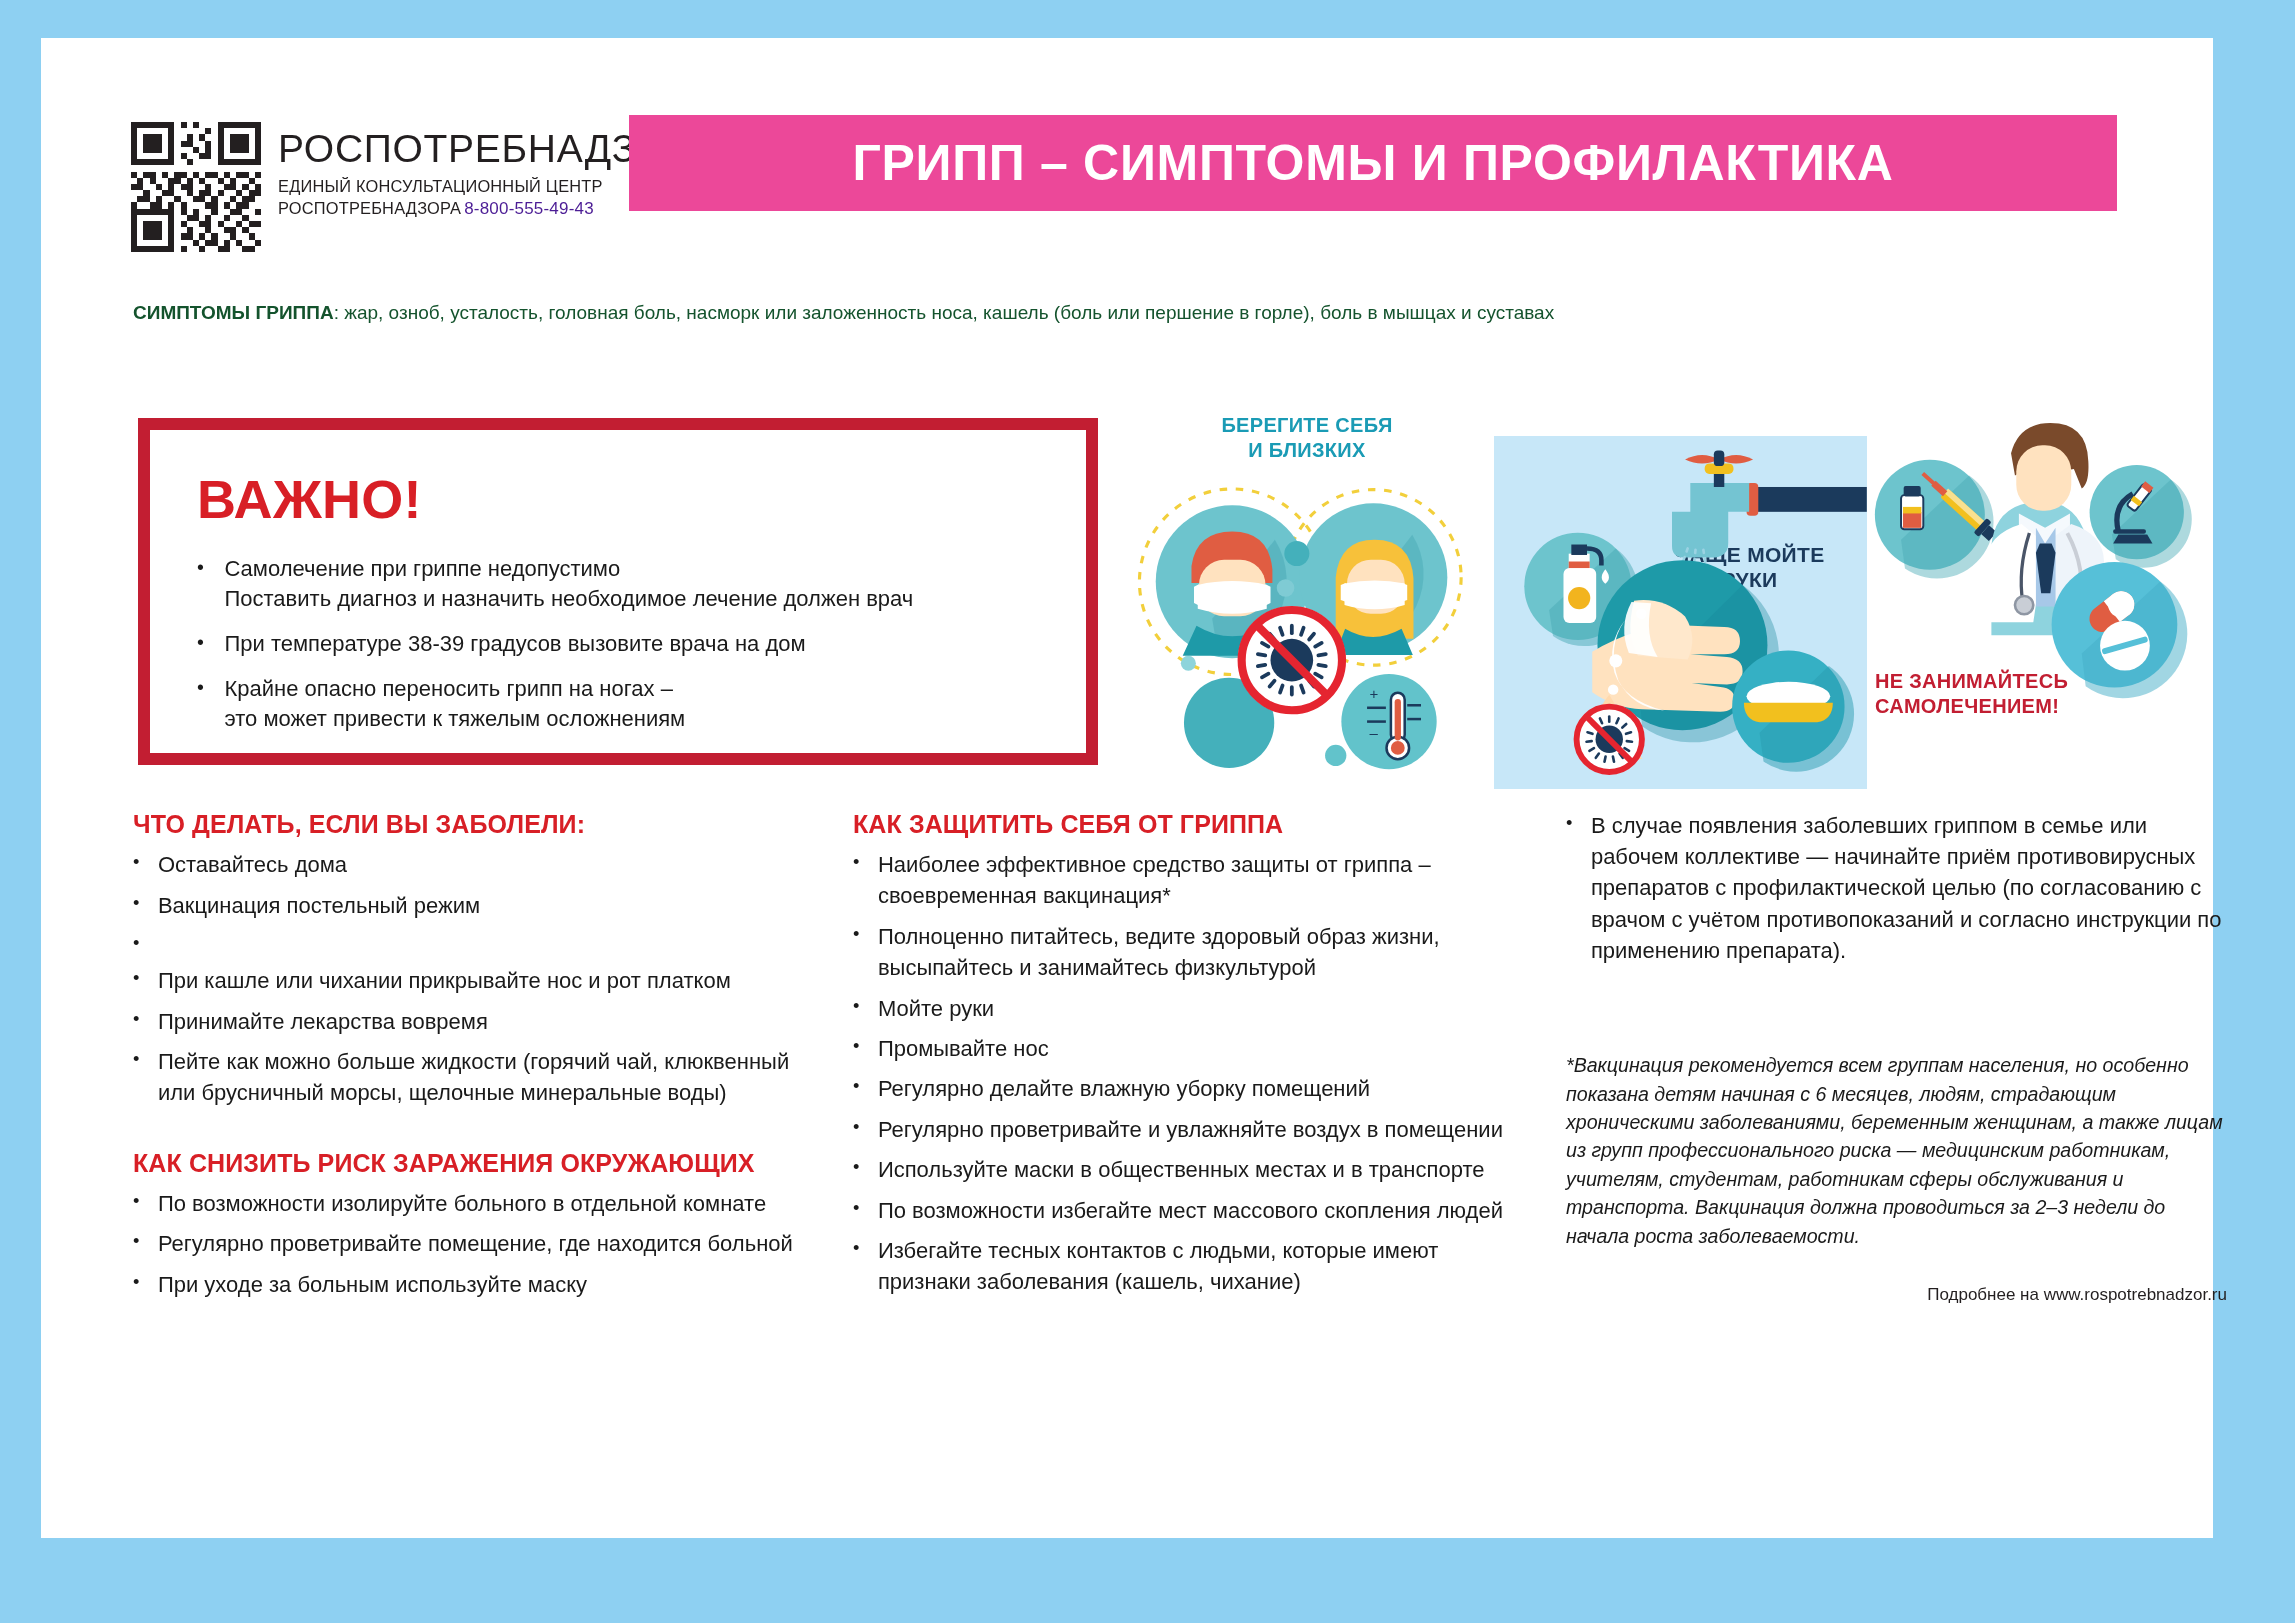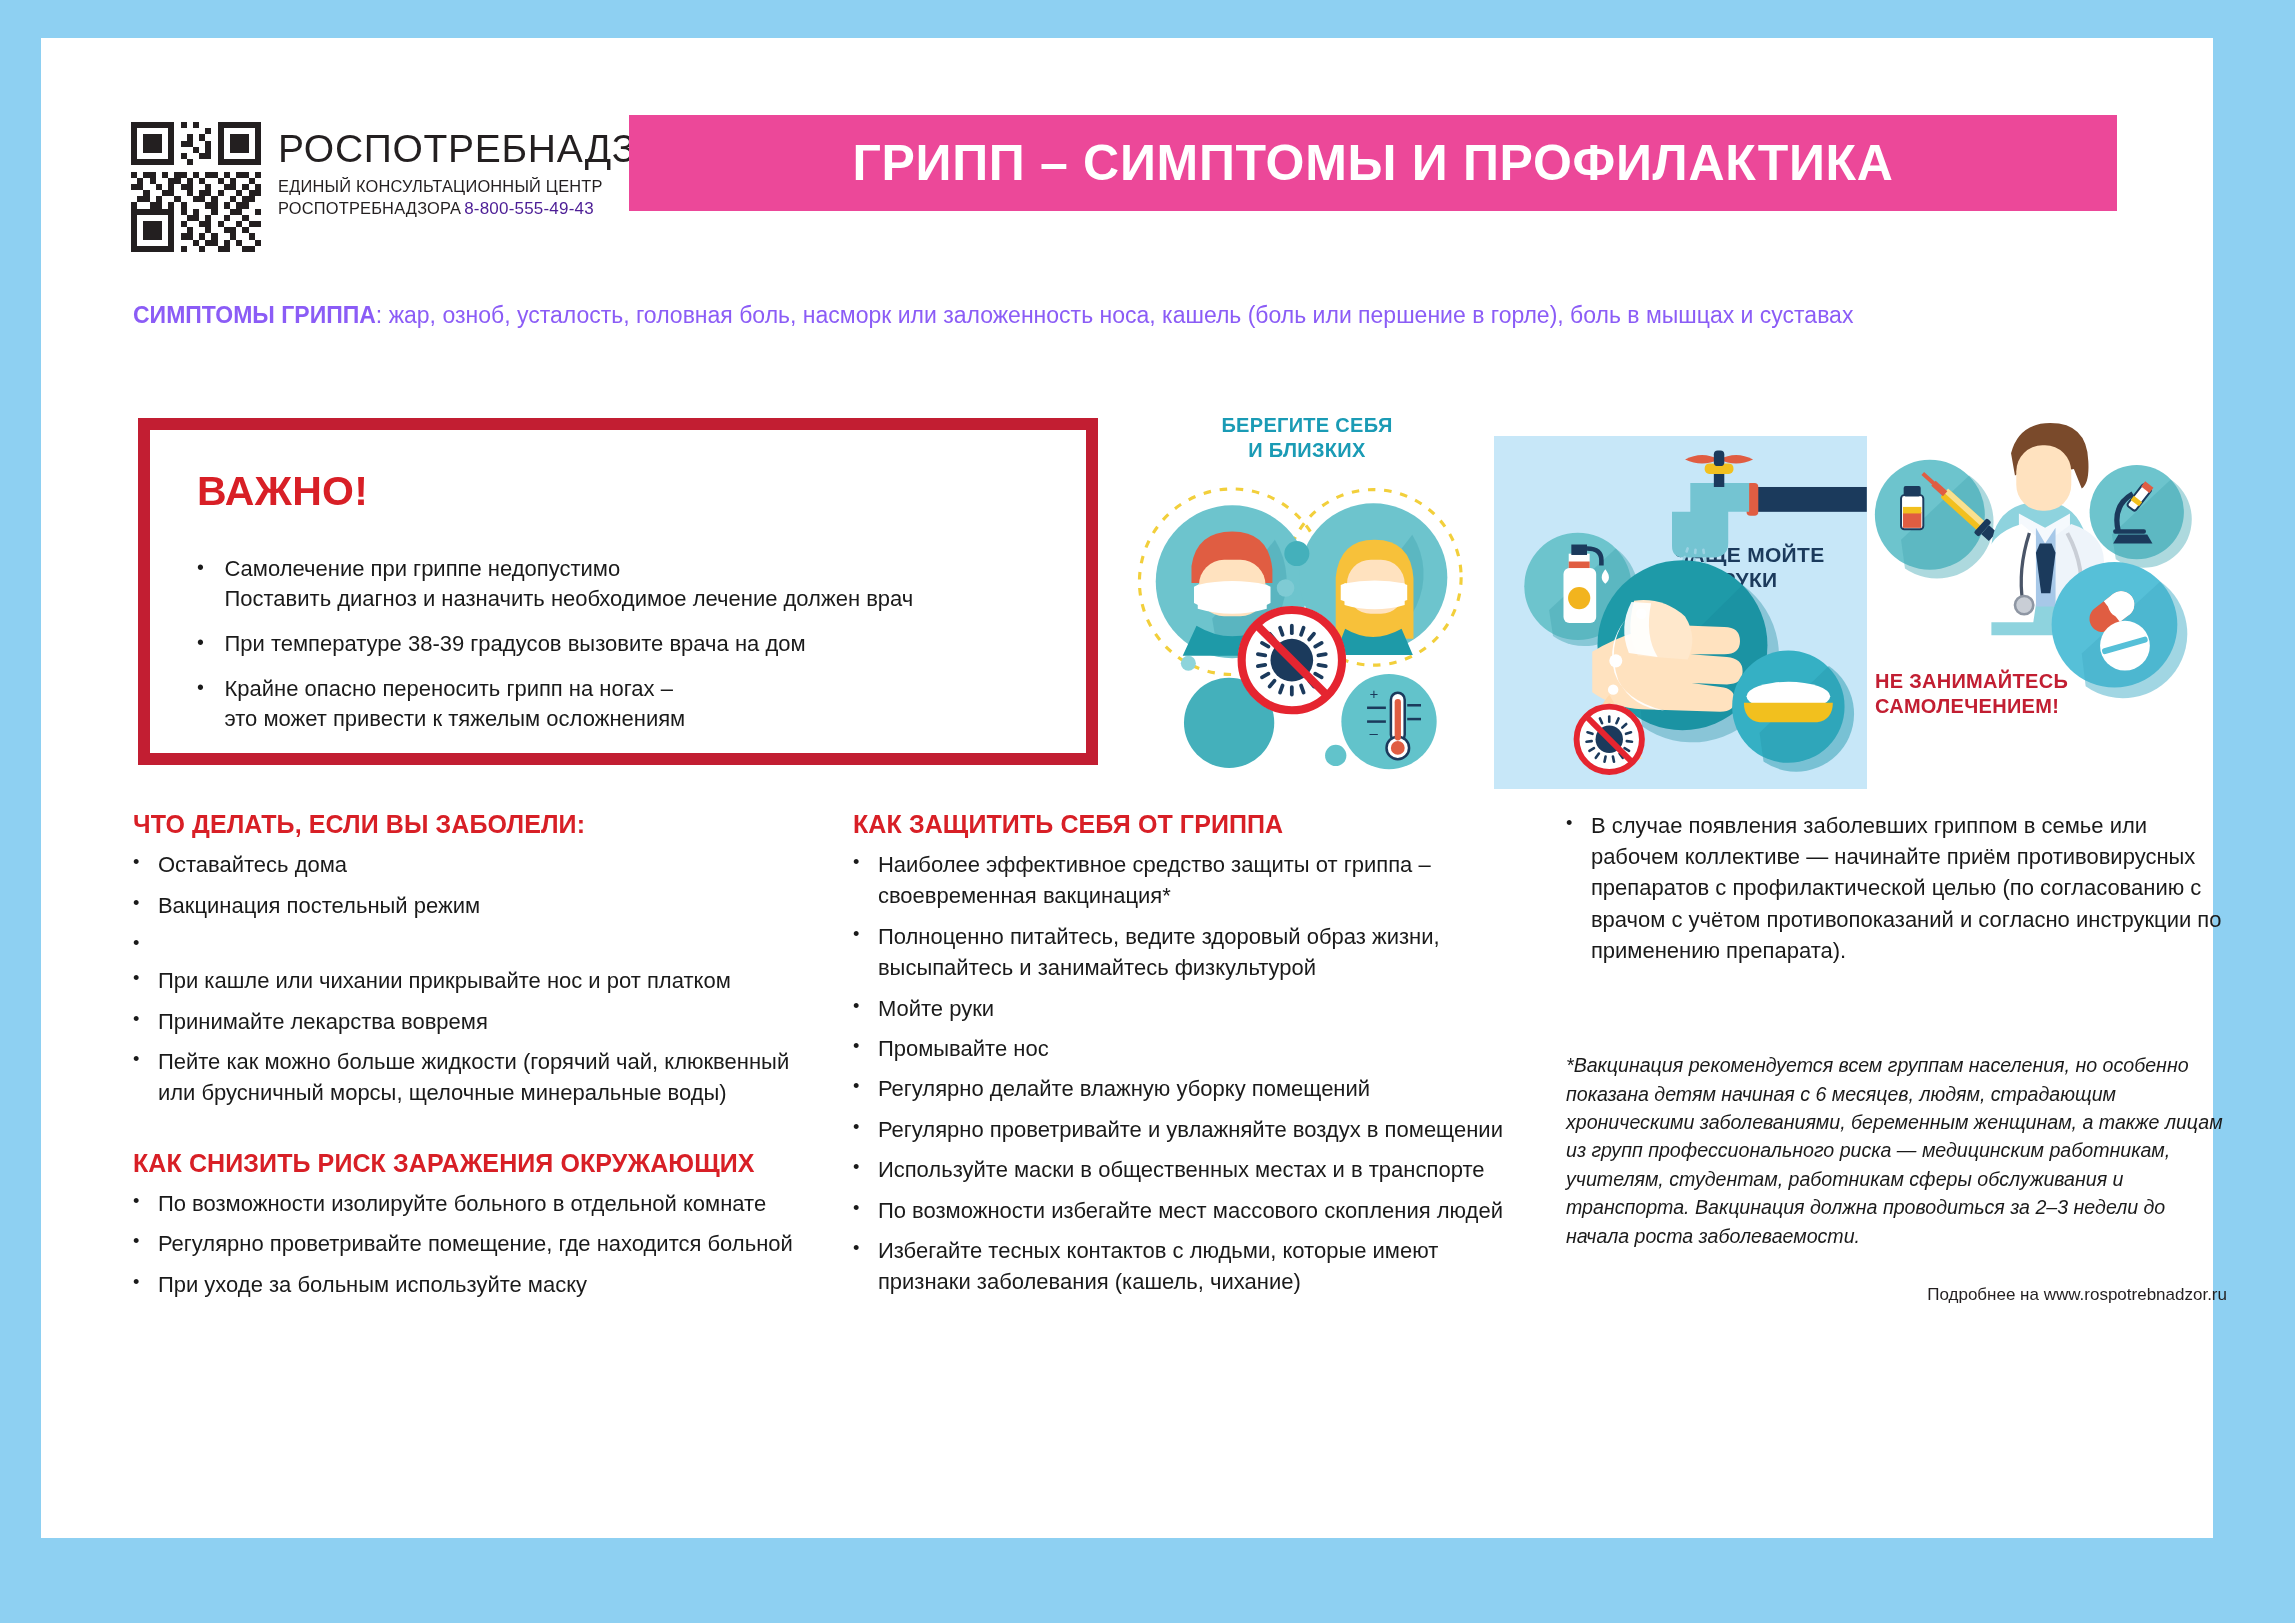--- a/index.html
+++ b/index.html
@@ -33,33 +33,33 @@
     display: flex; align-items: center; justify-content: center;
   }
   #poster-title {
     color: #ffffff; font-size: 50px; font-weight: 700;
     letter-spacing: 0.7px; white-space: nowrap;
   }
 
   
   #intro { position: absolute; left: 92px; top: 252px; width: 2029px; }
   #intro-line1 { font-size: 23px; color: #1a1a1a; line-height: 1.45; }
-  #intro-line2 { font-size: 23px; color: #8b5cf6; line-height: 1.45; margin-top: 8.5px; }
+  #intro-line2 { font-size: 19px; color: #14532d; line-height: 1.45; margin-top: 8.5px; }
   #intro-line2 b { font-weight: 700; }
 
   
   #important-box {
     position: absolute; left: 97px; top: 380px;
     width: 960px; height: 347px;
     border: 12.4px solid #c21e32;
     background: #ffffff;
   }
   #important-title {
     position: absolute; left: 47px; top: 38px;
-    font-size: 41px; font-weight: 700; color: #d81f26; letter-spacing: 0.3px;
+    font-size: 54px; font-weight: 700; color: #d81f26; letter-spacing: 0.3px;
   }
   #important-list { position: absolute; left: 47px; top: 124px; right: 26px; }
   #important-list .bullet-row { display: flex; gap: 18.3px; margin-bottom: 14.4px; }
   #important-list .dot { font-size: 19.6px; line-height: 1.38; color: #1a1a1a; flex: none; width: 9.2px;}
   #important-list .btext { font-size: 22px; line-height: 1.38; color: #1a1a1a; }
 
   
   #illus { position: absolute; left: 1073px; top: 357px; width: 1100px; height: 380px; }
   .illus-panel { position: absolute; }
   #panel-protect { left: 6.5px; top: 0; width: 373px; height: 380px; }

